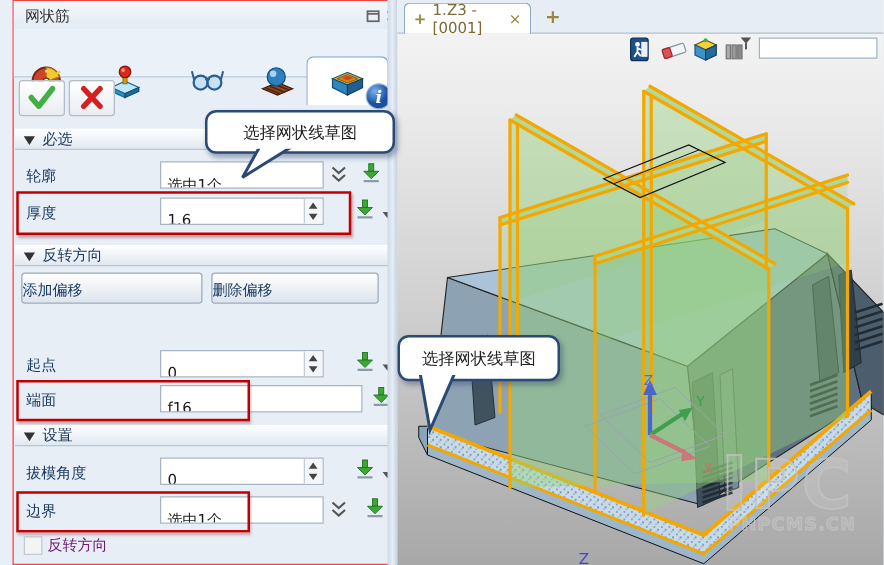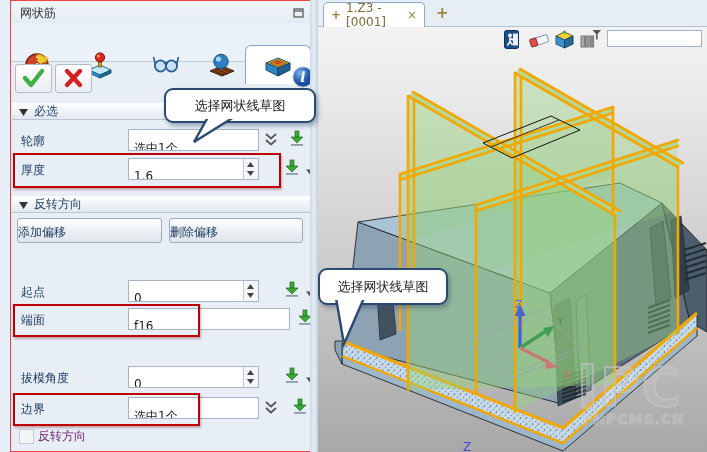--- a/index.html
+++ b/index.html
@@ -222,20 +222,26 @@
     <span>f16</span>
   </div>
   <span style="position:absolute;left:285px;top:307px">
     <svg width="18" height="18">
         <rect x="7" y="2" width="4" height="6" fill="#3aa832" stroke="#1c7020" stroke-width="0.7"></rect>
         <polygon points="3,8 15,8 9,14" fill="#3aa832" stroke="#1c7020" stroke-width="0.7"></polygon>
         <rect x="3" y="15" width="12" height="1.8" fill="#8a9aa8"></rect>
       </svg>
   </span>
 
+  <div class="sechead" style="top:339px">
+    <svg width="9" height="8">
+        <polygon points="0,1 9,1 4.5,8" fill="#333"></polygon>
+      </svg>
+    <span>设置</span>
+  </div>
   <span class="rowlabel" style="top:369px">拔模角度</span>
   <div class="field" style="top:365px;width:131px">
     <span>0</span>
     <span class="spin">
       <svg width="13" height="20">
           <polygon points="6.5,3 3,8 10,8" fill="#444"></polygon>
           <polygon points="6.5,17 3,12 10,12" fill="#444"></polygon>
         </svg>
     </span>
   </div>

